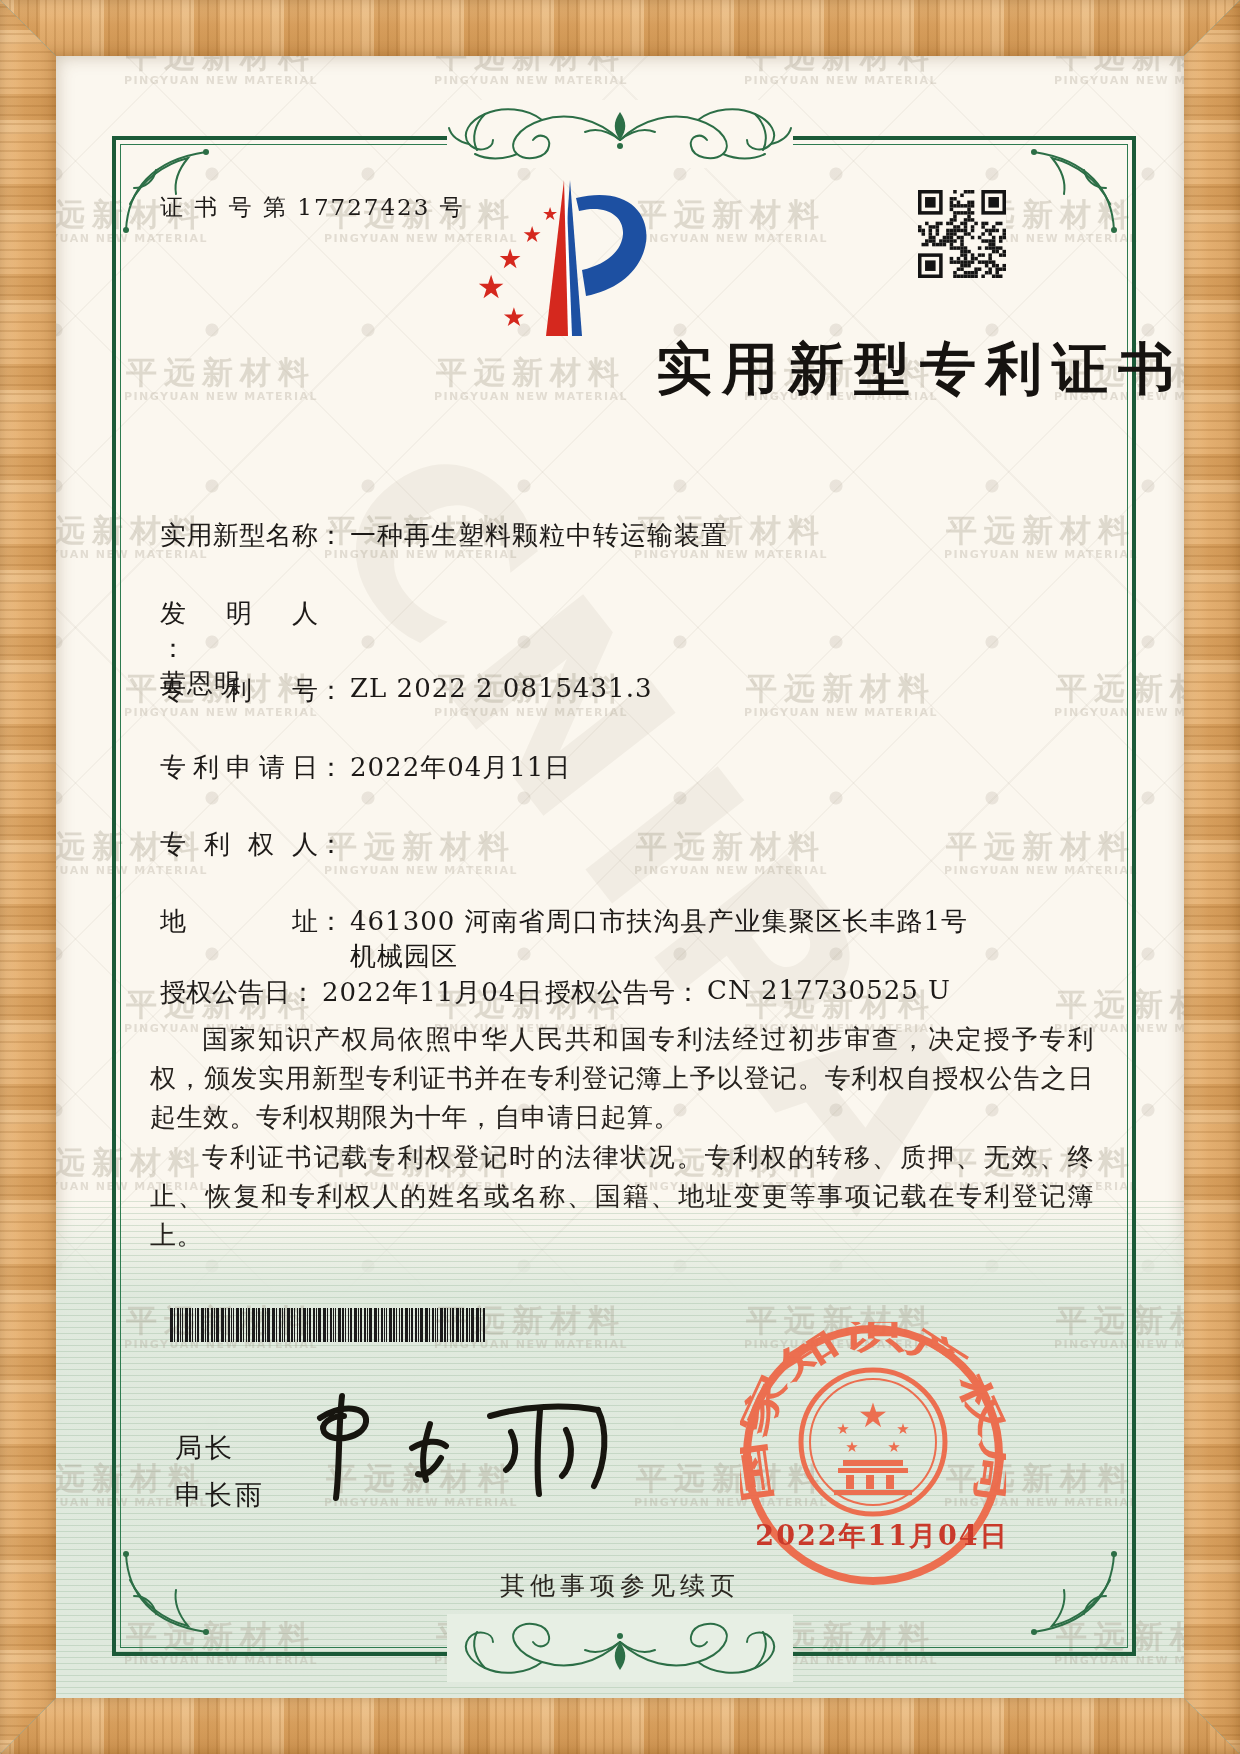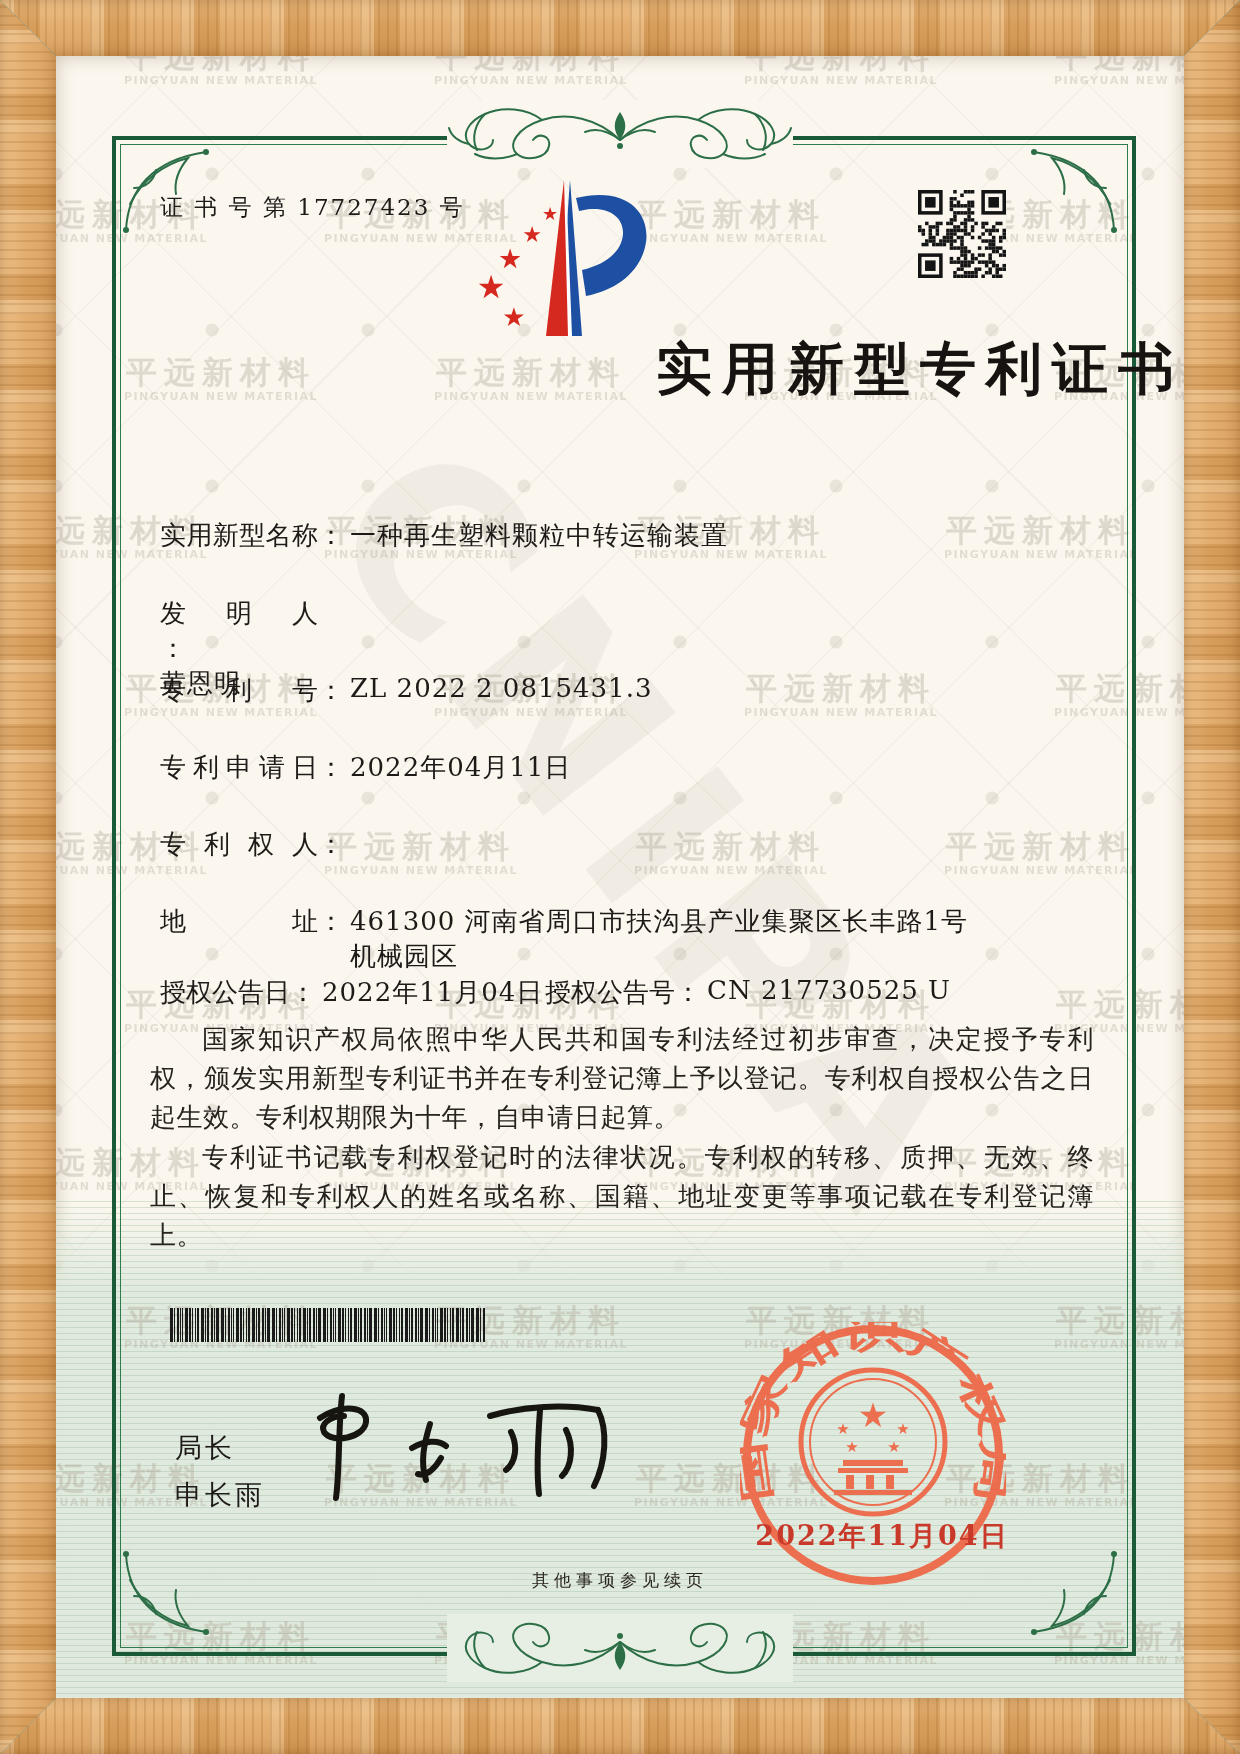--- a/index.html
+++ b/index.html
@@ -75,21 +75,21 @@
   .para{position:absolute;left:94px;width:944px;z-index:5;font-size:26px;line-height:39px;
         text-indent:2em;letter-spacing:.5px;color:#26221e;text-align:justify;}
 
   #signer-title{left:119px;top:1374px;font-size:27px;letter-spacing:3px;}
   #signer-name{left:119px;top:1421px;font-size:27px;letter-spacing:3px;}
 
   #seal-date{left:676px;top:1462px;width:300px;text-align:center;font-size:27px;
              letter-spacing:2px;color:#c9392a;z-index:7;font-weight:bold;}
 
   #page-num{left:0;top:1551px;width:1128px;text-align:center;font-size:22px;letter-spacing:3px;}
-  #contnote{left:0;top:1513px;width:1128px;text-align:center;font-size:17px;letter-spacing:5px;color:#2a2620;}
+  #contnote{left:0;top:1513px;width:1128px;text-align:center;font-size:25px;letter-spacing:5px;color:#2a2620;}
 
   svg{display:block;}
 </style>
 </head>
 <body>
 
 <div id="page">
 
   <div class="wood wood-h" id="wood-top"></div>
   <div class="wood wood-h" id="wood-bottom"></div>

